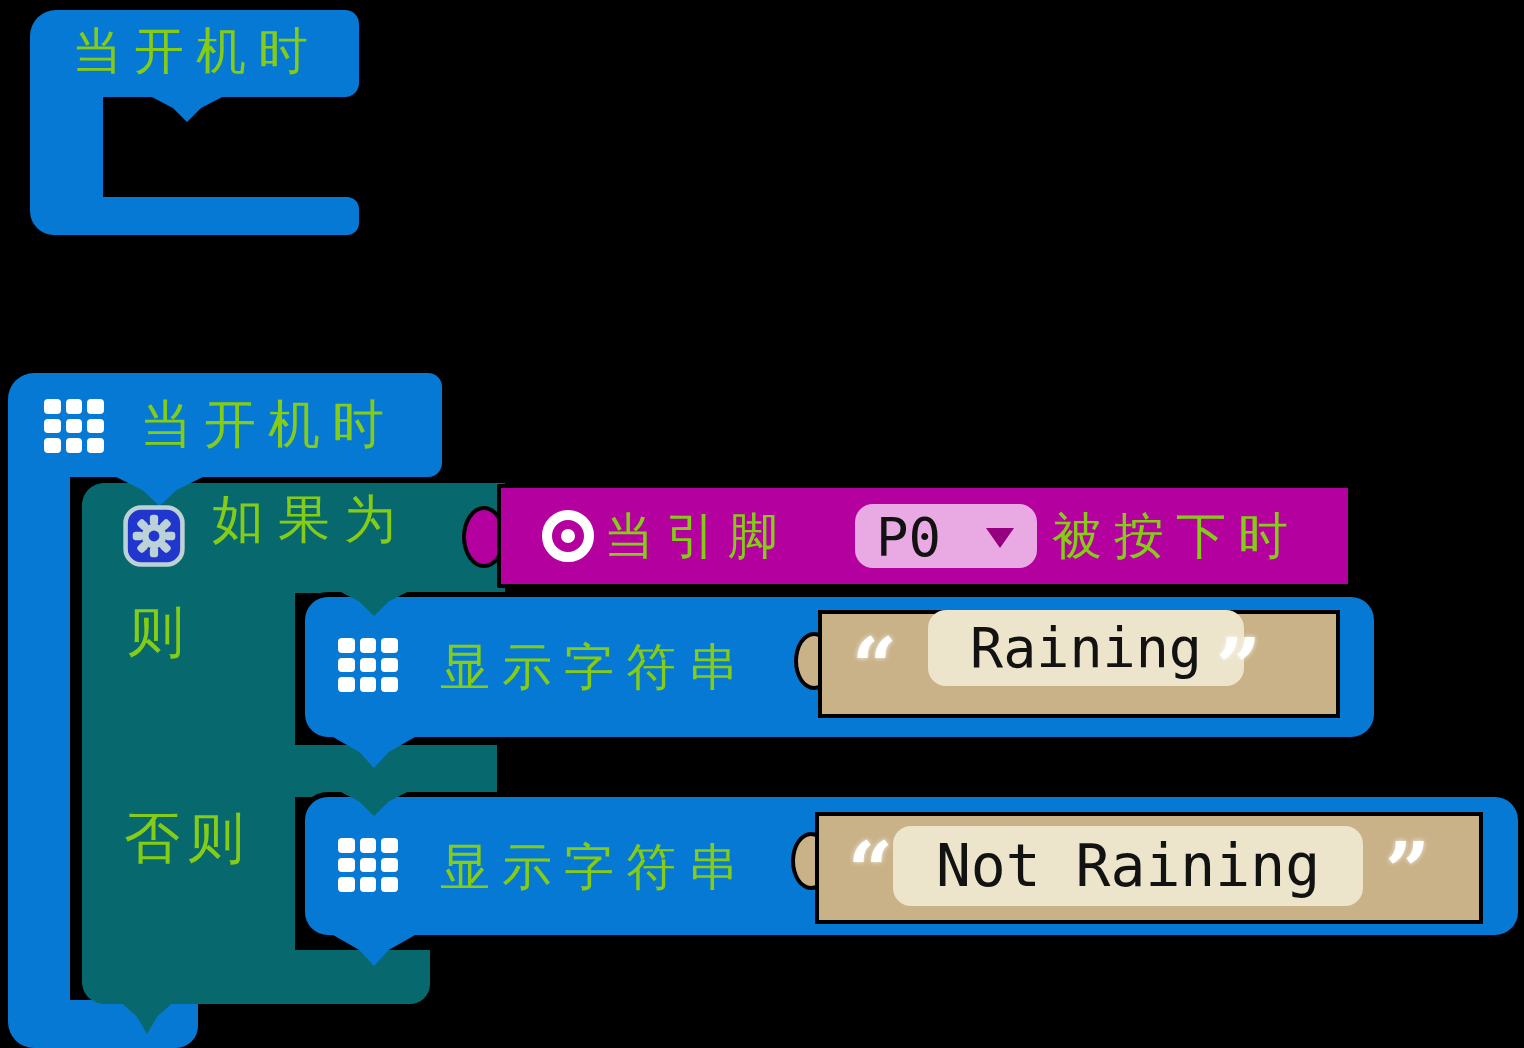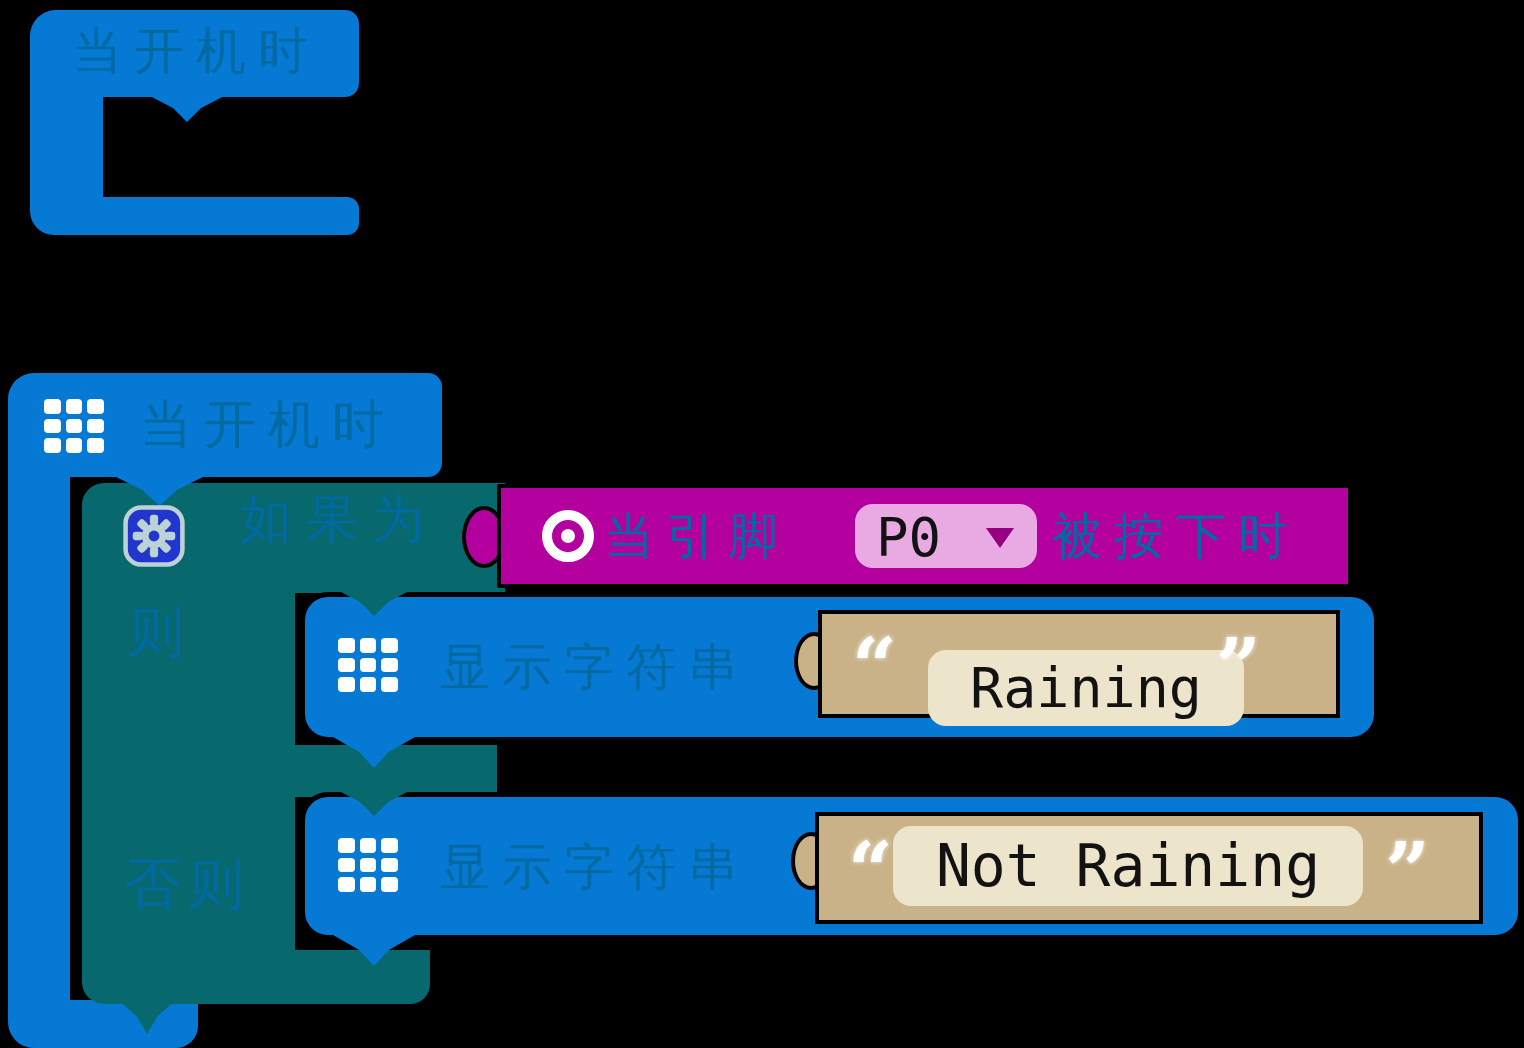--- a/index.html
+++ b/index.html
@@ -3,21 +3,21 @@
 <meta charset="utf-8">
 <style>
   html,body{margin:0;padding:0;background:#000;}
   .canvas{position:relative;width:1524px;height:1048px;background:#000;overflow:hidden;
           font-family:"Liberation Serif","DejaVu Serif",serif;}
   .abs{position:absolute;box-sizing:border-box;}
   .blue{background:var(--blue,#0679d4);}
   .teal{background:var(--teal,#07696e);}
   .magenta{background:var(--magenta,#b4009e);}
   .tab{clip-path:polygon(0 0,100% 0,68% 48%,50% 100%,32% 48%);}
-  .zh{color:#0369a1;white-space:nowrap;}
+  .zh{color:#84cc16;white-space:nowrap;}
   .mono{font-family:"DejaVu Sans Mono","Liberation Mono",monospace;color:#121212;white-space:nowrap;}
   .outlined{border:5px solid #000;}
   .grid-icon{display:grid;grid-template-columns:repeat(3,1fr);grid-template-rows:repeat(3,1fr);gap:5px;}
   .grid-icon i{background:#fff;border-radius:4px;display:block;}
   .circle-icon{border:10px solid #fff;border-radius:50%;}
   .circle-icon::after{content:"";position:absolute;left:50%;top:50%;transform:translate(-50%,-50%);
       width:14px;height:14px;background:#fff;border-radius:50%;}
   .bump{border:4px solid #000;border-radius:50%;}
   .quote{font-weight:bold;color:#fff;text-shadow:0 0 5px rgba(255,255,255,.85);
          font-family:"DejaVu Serif","Liberation Serif",serif;line-height:1;}
@@ -78,23 +78,23 @@
         <rect x="20.8" y="7.5" width="6.4" height="8" rx="2.4" transform="rotate(90 24 24)"></rect>
         <rect x="20.8" y="7.5" width="6.4" height="8" rx="2.4" transform="rotate(135 24 24)"></rect>
         <rect x="20.8" y="7.5" width="6.4" height="8" rx="2.4" transform="rotate(180 24 24)"></rect>
         <rect x="20.8" y="7.5" width="6.4" height="8" rx="2.4" transform="rotate(225 24 24)"></rect>
         <rect x="20.8" y="7.5" width="6.4" height="8" rx="2.4" transform="rotate(270 24 24)"></rect>
         <rect x="20.8" y="7.5" width="6.4" height="8" rx="2.4" transform="rotate(315 24 24)"></rect>
       </g>
       <circle cx="24" cy="24" r="4.2" fill="#2036cc"></circle>
     </svg>
 
-    <div class="abs zh z5" style="left:240px;top:494px;font-size:52px;letter-spacing:14px;line-height:52px;">如果为</div>
+    <div class="abs zh z5" style="left:212px;top:494px;font-size:52px;letter-spacing:14px;line-height:52px;">如果为</div>
     <div class="abs zh z5" style="left:128px;top:604px;font-size:56px;line-height:56px;">则</div>
-    <div class="abs zh z5" style="left:124px;top:856px;font-size:56px;letter-spacing:8px;line-height:56px;">否则</div>
+    <div class="abs zh z5" style="left:124px;top:810px;font-size:56px;letter-spacing:8px;line-height:56px;">否则</div>
   </div>
 
   <div>
     <div class="abs magenta bump z2" style="left:462px;top:506px;width:44px;height:62px;"></div>
     <div class="abs magenta z3" style="left:497px;top:484px;width:855px;height:104px;border:4px solid #000;border-radius:2px;"></div>
     <div class="abs circle-icon z5" style="left:542px;top:510px;width:52px;height:52px;"></div>
     <div class="abs zh z5" style="left:604px;top:511px;font-size:50px;letter-spacing:12px;line-height:50px;">当引脚</div>
     <div class="abs dropdown z4" style="left:855px;top:504px;width:182px;height:64px;"></div>
     <div class="abs mono z5" style="left:876px;top:511px;font-size:54px;line-height:54px;">P0</div>
     <div class="abs caret z5" style="left:986px;top:528px;"></div>
@@ -114,21 +114,21 @@
         <i></i>
         <i></i>
         <i></i>
     </div>
     <div class="abs zh z5" style="left:440px;top:642px;font-size:50px;letter-spacing:12px;line-height:50px;">显示字符串</div>
 
     <div>
       <div class="abs bump z3" style="left:794px;top:632px;width:40px;height:58px;background:var(--tan,#c9b288);"></div>
       <div class="abs z4" style="left:818px;top:610px;width:522px;height:108px;background:var(--tan,#c9b288);border:4px solid #000;"></div>
       <div class="abs quote z5" style="left:852px;top:628px;font-size:78px;">“</div>
-      <div class="abs field z5" style="left:928px;top:650px;width:316px;height:76px;">
+      <div class="abs field z5" style="left:928px;top:610px;width:316px;height:76px;">
         <span class="mono" style="font-size:55px;">Raining</span>
       </div>
       <div class="abs quote z5" style="left:1216px;top:628px;font-size:78px;">”</div>
     </div>
   </div>
 
   <div>
     <div class="abs blue outlined z2" style="left:300px;top:792px;width:1223px;height:148px;border-radius:28px;"></div>
     <div class="abs blue tab z3" style="left:333px;top:935px;width:82px;height:31px;"></div>
     <div class="abs grid-icon z5" style="left:338px;top:838px;width:60px;height:54px;">

